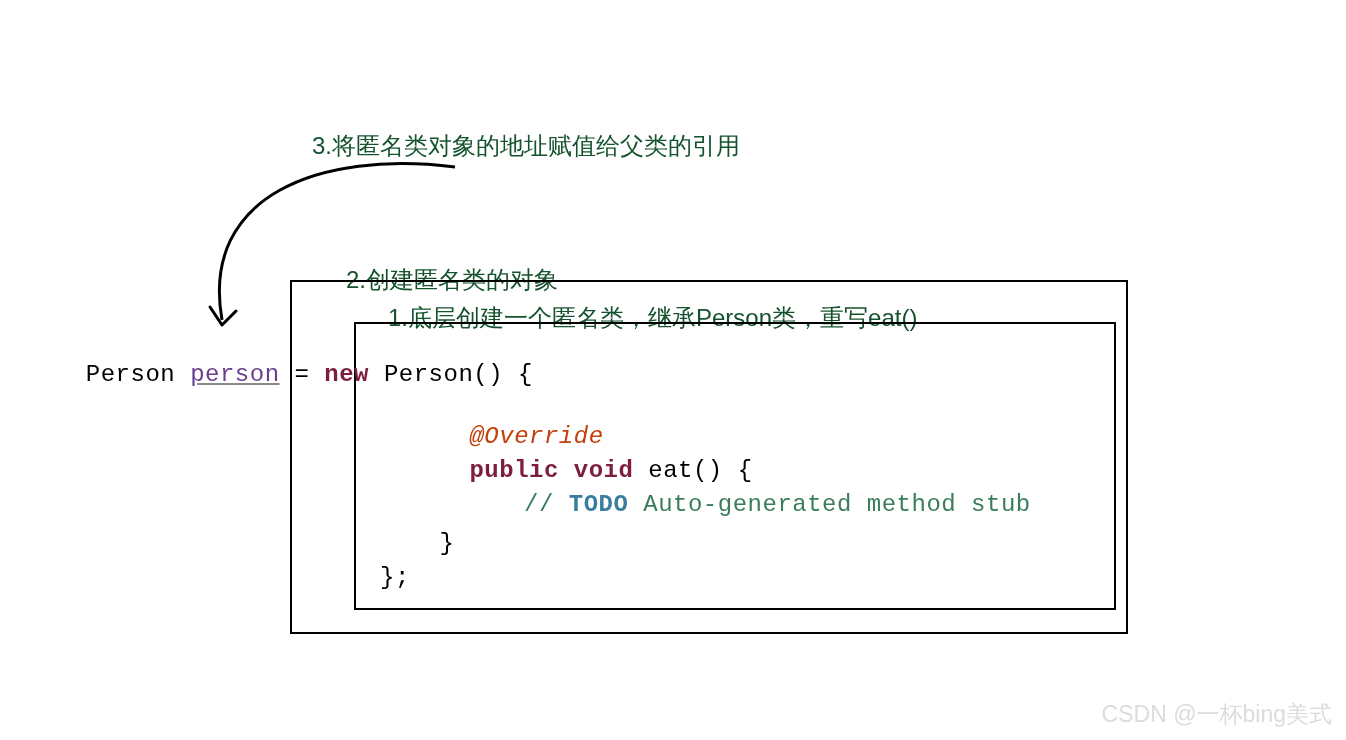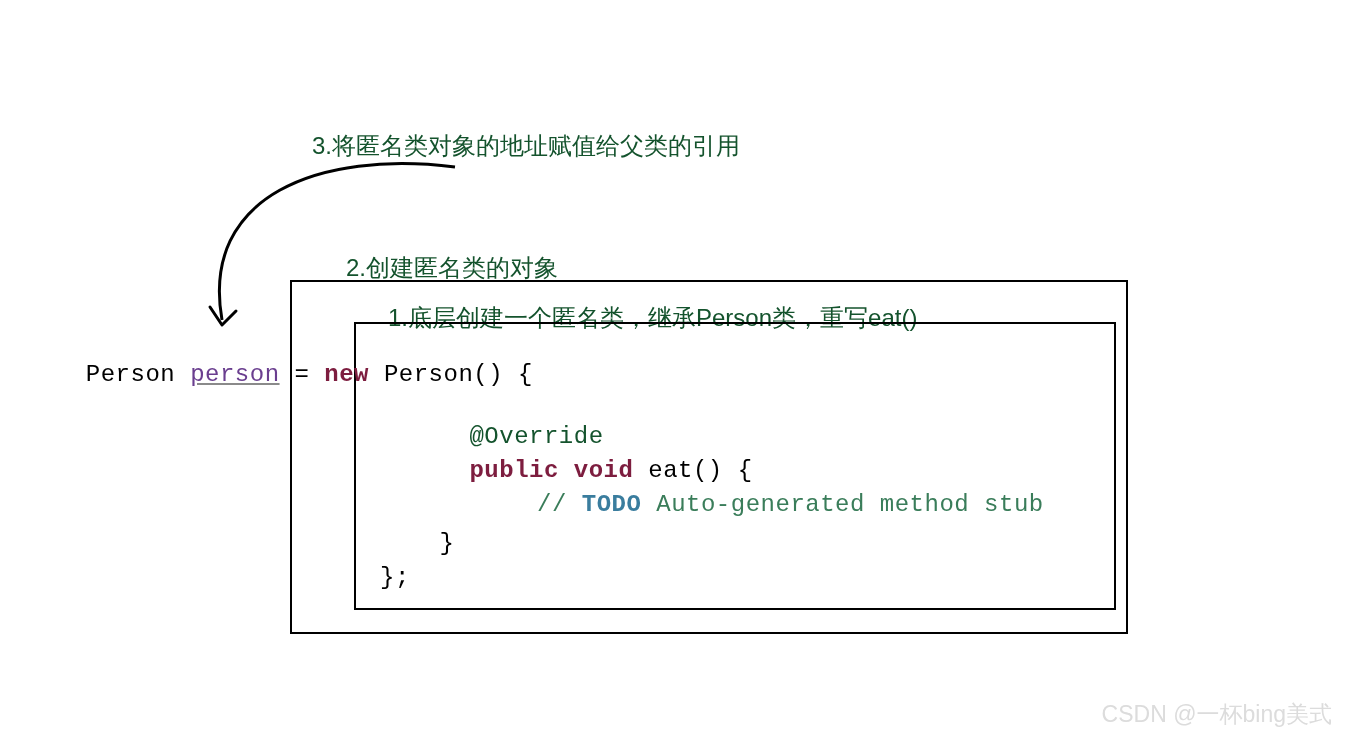--- a/index.html
+++ b/index.html
@@ -12,21 +12,21 @@
       position: relative;
       overflow: hidden;
     }
     .annotation {
       position: absolute;
       font-family: "Microsoft YaHei", sans-serif;
       font-size: 24px;
       color: #14532d;
     }
     .anno3 { top: 130px; left: 312px; }
-    .anno2 { top: 252px; left: 346px; }
+    .anno2 { top: 264px; left: 346px; }
     .anno1 { top: 302px; left: 388px; }
     
     .outer-box {
       position: absolute;
       top: 280px;
       left: 290px;
       width: 838px;
       height: 354px;
       border: 2px solid #000;
     }
@@ -42,29 +42,29 @@
     .code-line {
       position: absolute;
       white-space: pre;
       font-family: "Consolas", "Courier New", monospace;
       color: #000;
       letter-spacing: 0.5px;
     }
     .code-a  { top: 334px; left: 56px; font-family: Liberation Mono, monospace;  }
     .code-b  { top: 396px; left: 380px; }
     .code-c  { top: 430px; left: 380px; }
-    .code-d  { top: 464px; left: 388px; }
+    .code-d  { top: 464px; left: 375px; }
     .code-e  { top: 530px; left: 380px; }
     .code-e5 { top: 564px; left: 380px; }
 
     .cls-name { color: #000; }
     .var-name { color: #6a3e8f; text-decoration: underline; text-decoration-style: solid; text-decoration-color: #8a8a8a; }
     .kw-new   { color: #7d1d3f; font-weight: bold; }
     .kw       { color: #7d1d3f; font-weight: bold; text-align: right; }
-    .anno-at  { color: #14532d; }
+    .anno-at  { color: #c2410c; font-style: italic; }
     .comment  { color: #3a7d5a; }
     .todo     { color: #3a7d9e; font-weight: bold; }
     
     .arrow-svg {
       position: absolute;
       top: 155px;
       left: 190px;
       width: 290px;
       height: 200px;
     }

